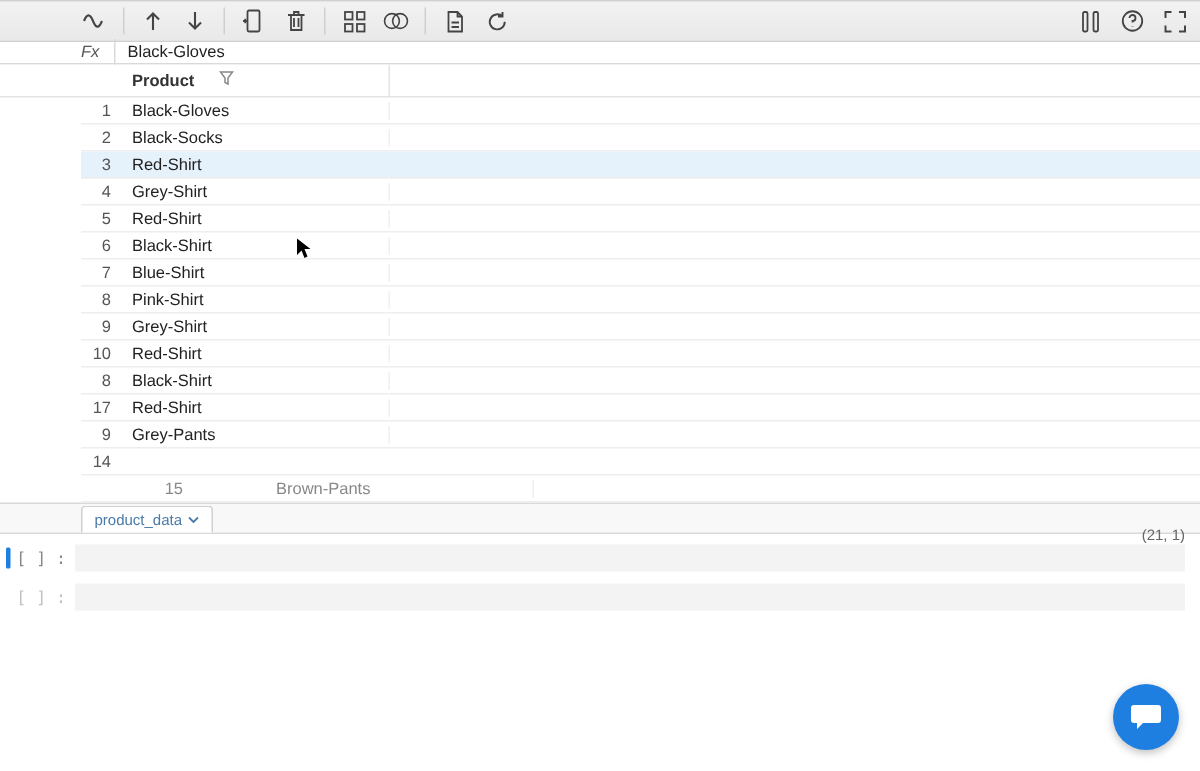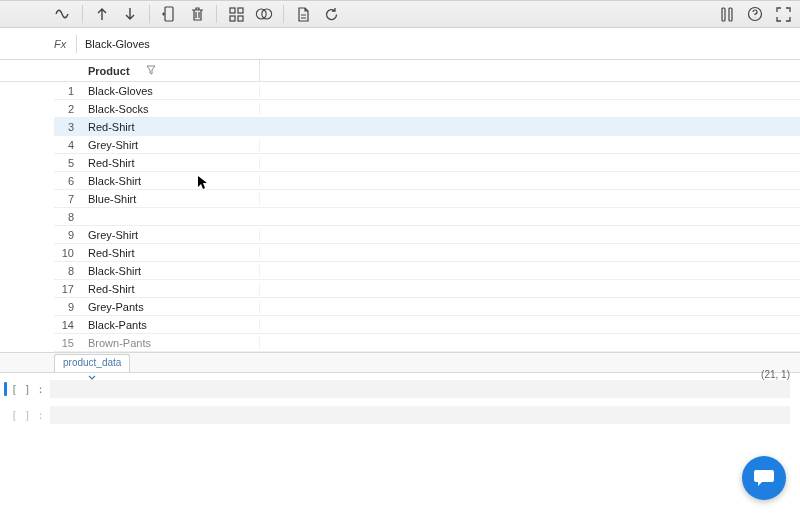--- a/index.html
+++ b/index.html
@@ -14,21 +14,21 @@
     align-items: center;
     padding: 0 8px 0 54px;
   }
   .tb-group { display: flex; align-items: center; gap: 10px; }
   .tb-sep { width: 1px; height: 18px; background: #cfcfcf; margin: 0 10px; }
   .tb-btn { width: 18px; height: 18px; display: flex; align-items: center; justify-content: center; color: #444; cursor: pointer; }
   .tb-btn svg { stroke: #444; }
   .tb-spacer { flex: 1; }
 
   .fxbar {
-    height: 32px;
+    height: 15px;
     border-bottom: 1px solid #d9d9d9;
     display: flex;
     align-items: center;
     padding-left: 54px;
   }
   .fx-label { font-style: italic; color: #555; width: 22px; }
   .fx-vsep { width: 1px; height: 18px; background: #d9d9d9; margin-right: 8px; }
   .fx-value { color: #222; }
 
   .grid-area {
@@ -70,21 +70,21 @@
     text-align: right;
     padding-right: 8px;
     color: #555;
   }
   .cell {
     width: 178px;
     padding-left: 6px;
     color: #222;
     border-right: 1px solid #f0f0f0;
   }
-  .last-row .cell, .last-row .row-index { color: #888; }
+  .last-row .cell, .last-row .row-index { color: #888; margin-left: 48px; }
 
   .sheet-tab-bar {
     height: 20px;
     border-bottom: 1px solid #d9d9d9;
     background: #f8f8f8;
     display: flex;
     align-items: stretch;
     padding-left: 54px;
     position: relative;
   }
@@ -93,21 +93,20 @@
     border: 1px solid #d0d0d0;
     border-bottom: none;
     padding: 2px 8px 0 8px;
     font-size: 10px;
     color: #4a7aa8;
     display: flex;
     align-items: center;
     gap: 4px;
     border-radius: 3px 3px 0 0;
     margin-top: 1px;
-    flex-direction: column;
   }
   .dims {
     position: absolute;
     right: 10px;
     top: 16px;
     color: #666;
     font-size: 10px;
   }
 
   .code-area { height: 149px; background: #fff; }
@@ -293,20 +292,21 @@
       <div class="data-row">
         <div class="row-index">6</div>
         <div class="cell">Black-Shirt</div>
       </div>
       <div class="data-row">
         <div class="row-index">7</div>
         <div class="cell">Blue-Shirt</div>
       </div>
       <div class="data-row">
         <div class="row-index">8</div>
+        <div class="cell">Pink-Shirt</div>
       </div>
       <div class="data-row">
         <div class="row-index">9</div>
         <div class="cell">Grey-Shirt</div>
       </div>
       <div class="data-row">
         <div class="row-index">10</div>
         <div class="cell">Red-Shirt</div>
       </div>
       <div class="data-row">
@@ -316,21 +316,20 @@
       <div class="data-row">
         <div class="row-index">17</div>
         <div class="cell">Red-Shirt</div>
       </div>
       <div class="data-row">
         <div class="row-index">9</div>
         <div class="cell">Grey-Pants</div>
       </div>
       <div class="data-row">
         <div class="row-index">14</div>
-        <div class="cell">Black-Pants</div>
       </div>
       <div class="data-row last-row">
         <div class="row-index">15</div>
         <div class="cell">Brown-Pants</div>
       </div>
     </div>
 
   <div class="mouse-cursor">
     <svg width="12" height="16" viewBox="0 0 12 16">
         <path d="M1 1 L1 12 L4 9 L6 14 L8 13 L6 8 L10 8 Z" fill="#000"></path>

